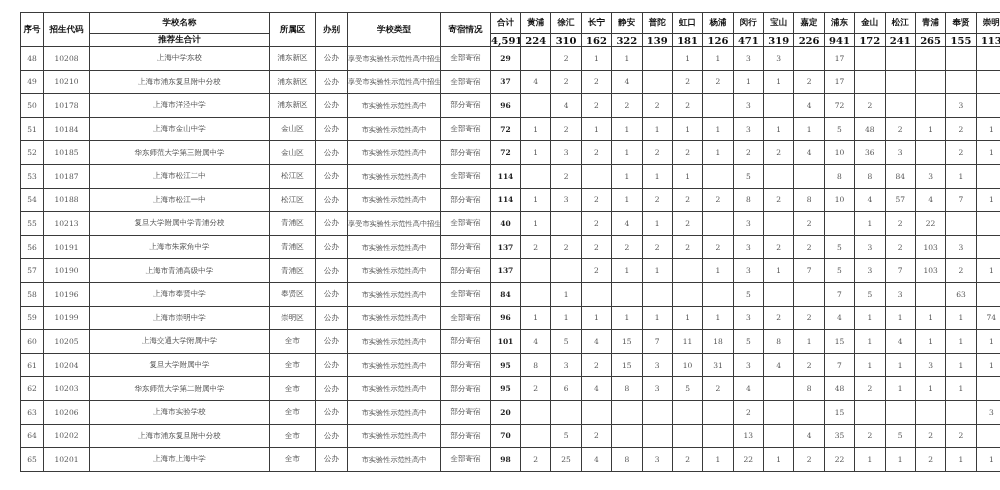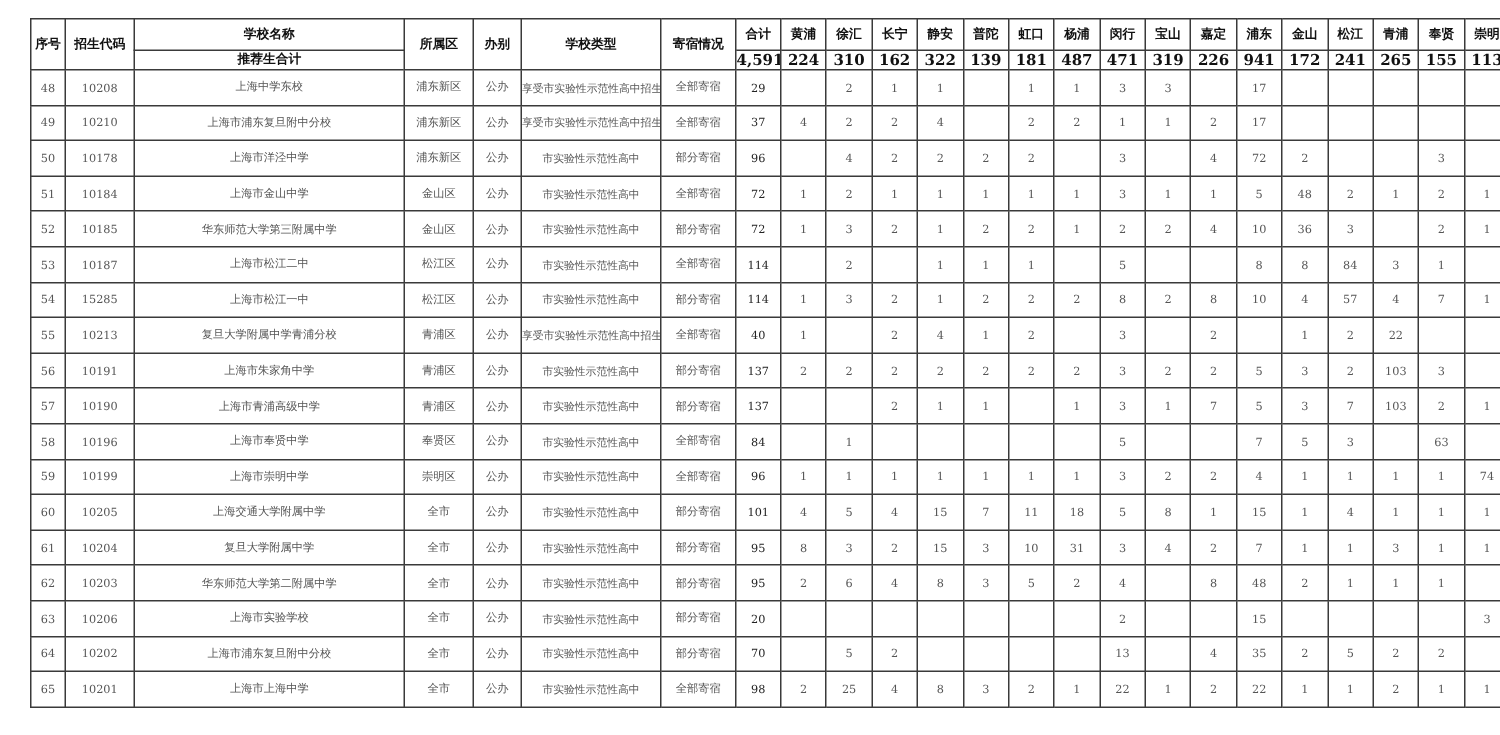--- a/index.html
+++ b/index.html
@@ -11,21 +11,21 @@
     width: 986px;
   }
   table.grid td, table.grid th {
     border: 1.3px solid #3a3a3a; padding: 0; text-align: center; vertical-align: middle;
     overflow: hidden; white-space: nowrap;
   }
   th { font-family: "DejaVu Sans", "Liberation Sans", sans-serif; font-weight: bold; font-size: 8.5px; color: #111; }
   th.h1 { height: 20px; }
   th.h2 { height: 11px; }
   td { font-size: 7.5px; color: #555; height: 22.6px; }
-  td.bold { font-weight: normal; color: #222; }
+  td.bold { font-weight: bold; color: #222; }
   td.name { text-align: left; padding-left: 3px; margin-top: 16px; }
   td.type { white-space: normal; line-height: 9px; font-size: 7.2px; }
   th.total-num { font-family: "DejaVu Serif", serif; font-size: 10px; }
 </style>
 </head>
 <body>
 
 <table class="grid">
   <colgroup>
     <col style="width:23px">
@@ -67,21 +67,21 @@
       </tr>
     <tr id="totals-row">
       <th class="h2">推荐生合计</th>
       <th class="h2 total-num">4,591</th>
     <th class="h2 total-num">224</th>
         <th class="h2 total-num">310</th>
         <th class="h2 total-num">162</th>
         <th class="h2 total-num">322</th>
         <th class="h2 total-num">139</th>
         <th class="h2 total-num">181</th>
-        <th class="h2 total-num">487</th>
+        <th class="h2 total-num">126</th>
         <th class="h2 total-num">471</th>
         <th class="h2 total-num">319</th>
         <th class="h2 total-num">226</th>
         <th class="h2 total-num">941</th>
         <th class="h2 total-num">172</th>
         <th class="h2 total-num">241</th>
         <th class="h2 total-num">265</th>
         <th class="h2 total-num">155</th>
         <th class="h2 total-num">113</th>
       </tr>
@@ -238,21 +238,21 @@
         <td></td>
         <td>8</td>
         <td>8</td>
         <td>84</td>
         <td>3</td>
         <td>1</td>
         <td></td>
       </tr>
       <tr>
         <td>54</td>
-        <td>15285</td>
+        <td>10188</td>
         <td class="name">上海市松江一中</td>
         <td>松江区</td>
         <td>公办</td>
         <td class="type">市实验性示范性高中</td>
         <td>部分寄宿</td>
         <td class="bold">114</td>
         <td>1</td>
         <td>3</td>
         <td>2</td>
         <td>1</td>

